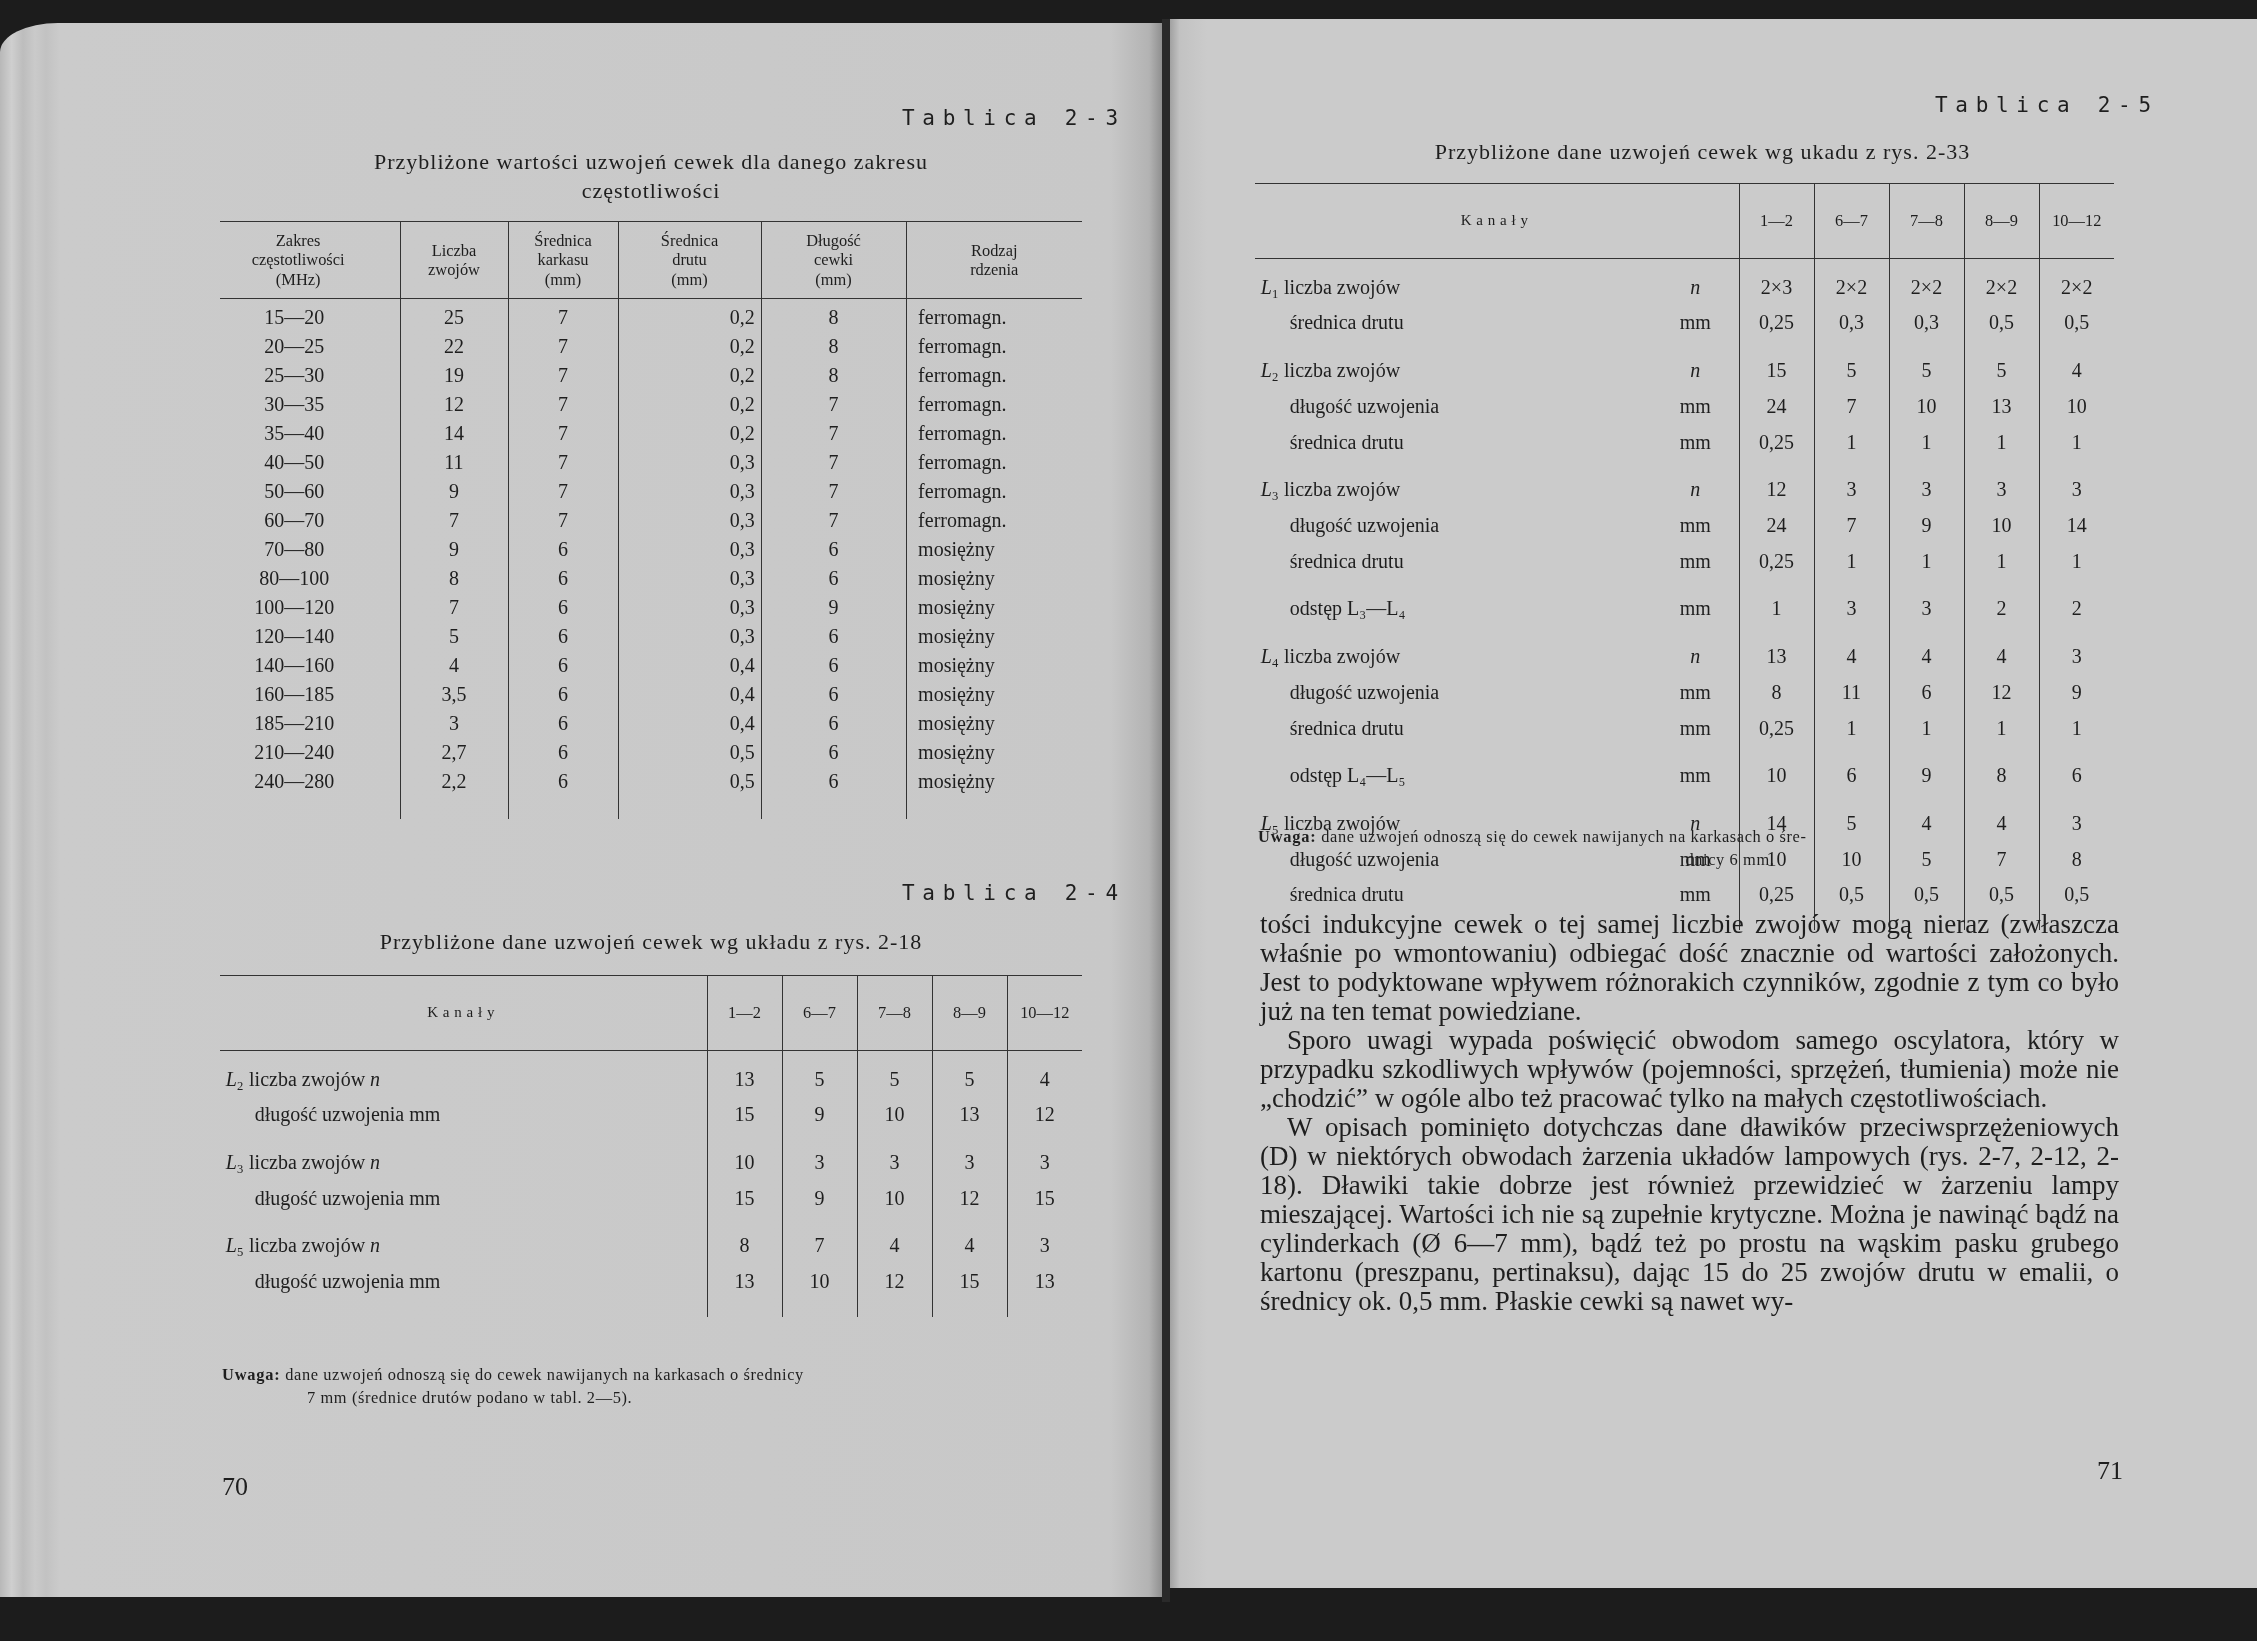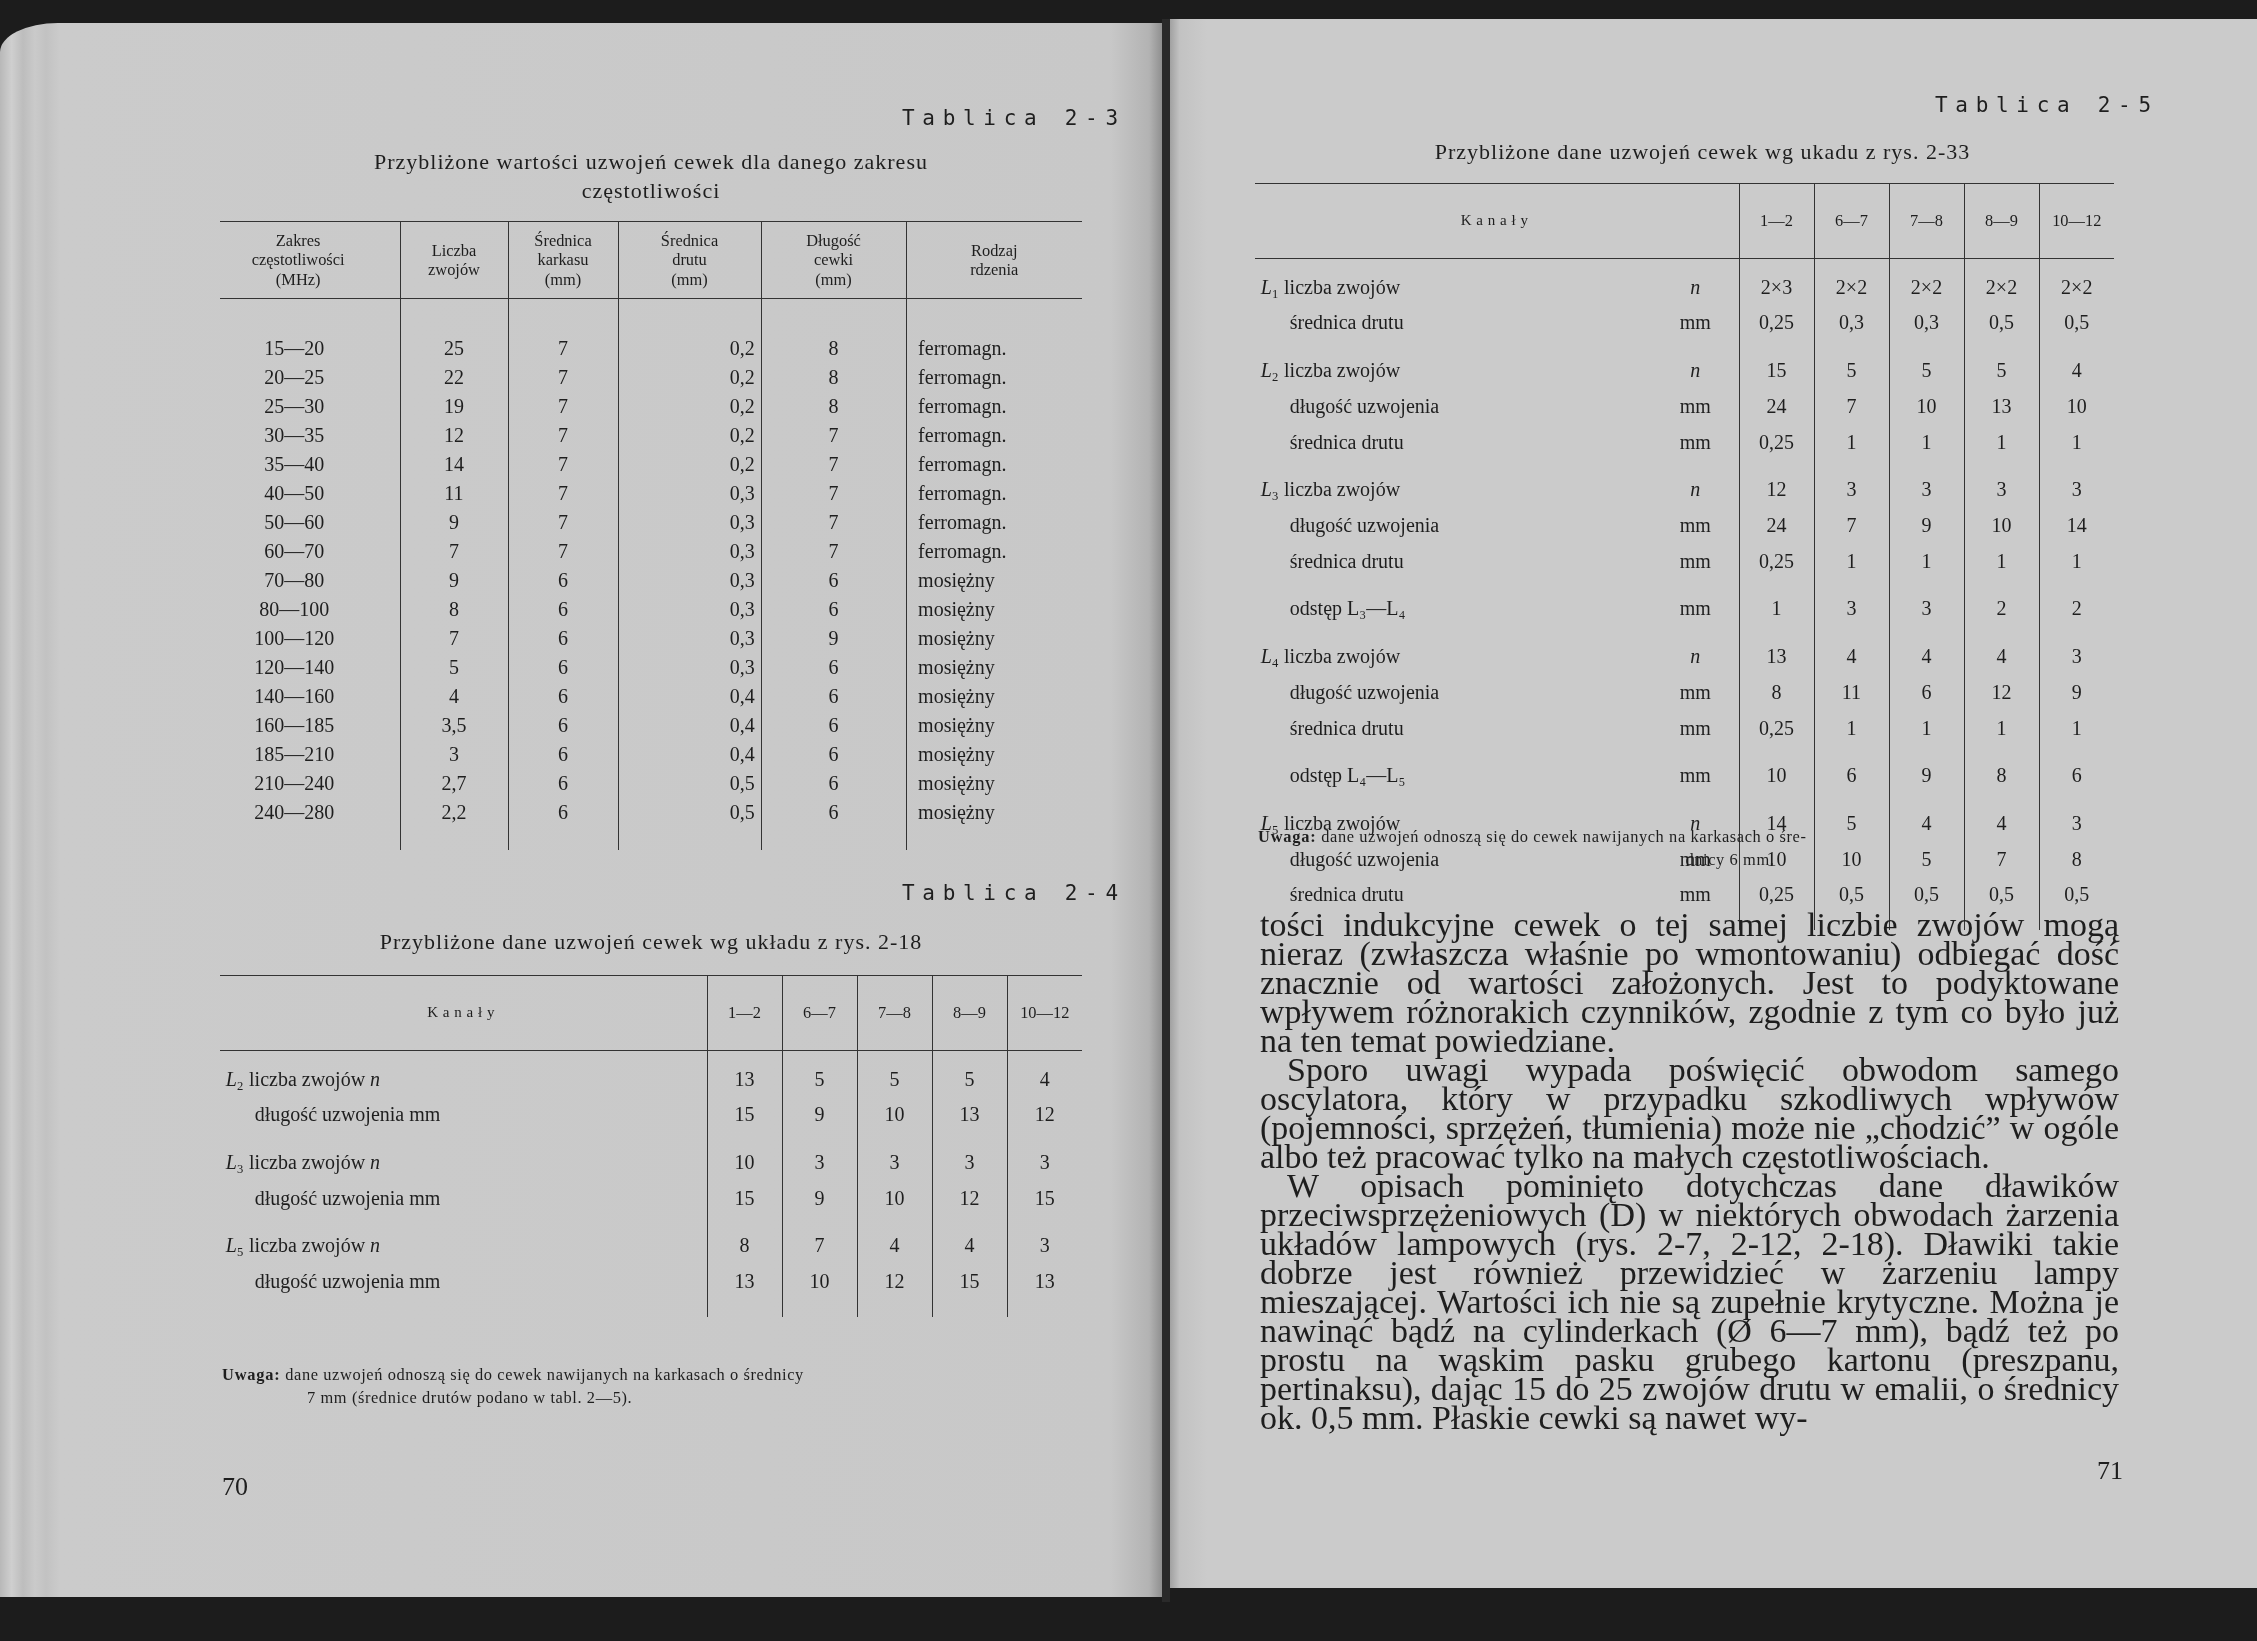--- a/index.html
+++ b/index.html
@@ -26,21 +26,21 @@
 
   
   #t23 { left: 220px; top: 221px; width: 862px; border-top: 1.9px solid #333; }
   #t23 thead tr { border-bottom: 1.9px solid #333; height: 77px; }
   #t23 td.c0 { text-align: center; width: 180px; padding-right: 37px; }
   #t23 td.c1 { text-align: center; width: 108px; }
   #t23 td.c2 { text-align: center; width: 110px; }
   #t23 td.c3 { text-align: right; width: 143px; }
   #t23 td.c4 { text-align: center; width: 145px; }
   #t23 td.c5 { text-align: left; padding-left: 11.6px; }
-  #t23 tbody tr:first-child td { padding-top: 35px; }
+  #t23 tbody tr:first-child td { padding-top: 4px; }
   #t23 tbody tr:last-child td { padding-bottom: 23px; }
 
   
   .kt { border-top: 1.9px solid #333; }
   .kt thead tr { border-bottom: 1.9px solid #333; height: 75px; }
   .kt th.kan { letter-spacing: 4.8px; font-size: 15px; }
   .kt td.lab { text-align: left; white-space: nowrap; }
   .kt td.num { text-align: center; width: 75px; }
   .kt td.unit { text-align: center; width: 87px; }
   .kt tr.gap td { padding-top: 11.6px; }
@@ -49,21 +49,21 @@
   .sub { font-size: 12.6px; vertical-align: -3.9px; }
   .ital { font-style: italic; }
 
   #t24 { left: 220px; top: 975px; width: 862px; }
   #t25 { left: 1255px; top: 183px; width: 859px; }
 
   .note { position: absolute; font-family: "Liberation Serif", serif; font-size: 16.4px; line-height: 23px; letter-spacing: 0.6px; }
   .note b { letter-spacing: 0.8px; }
   .pnum { position: absolute; font-family: "Liberation Serif", serif; font-size: 26px; }
 
-  .body-text { position: absolute; left: 1260px; top: 910px; width: 859px; font-family: "Liberation Serif", serif; font-size: 34px; line-height: 29px; text-align: justify; }
+  .body-text { position: absolute; left: 1260px; top: 910px; width: 859px; font-family: "Liberation Serif", serif; font-size: 27px; line-height: 29px; text-align: justify; }
   .body-text p { text-indent: 27px; }
   .body-text p.cont { text-indent: 0; }
 </style>
 </head>
 <body>
 
 <div class="spread">
   <div class="page page-left"></div>
   <div class="page page-right"></div>
   <div class="spine"></div>

